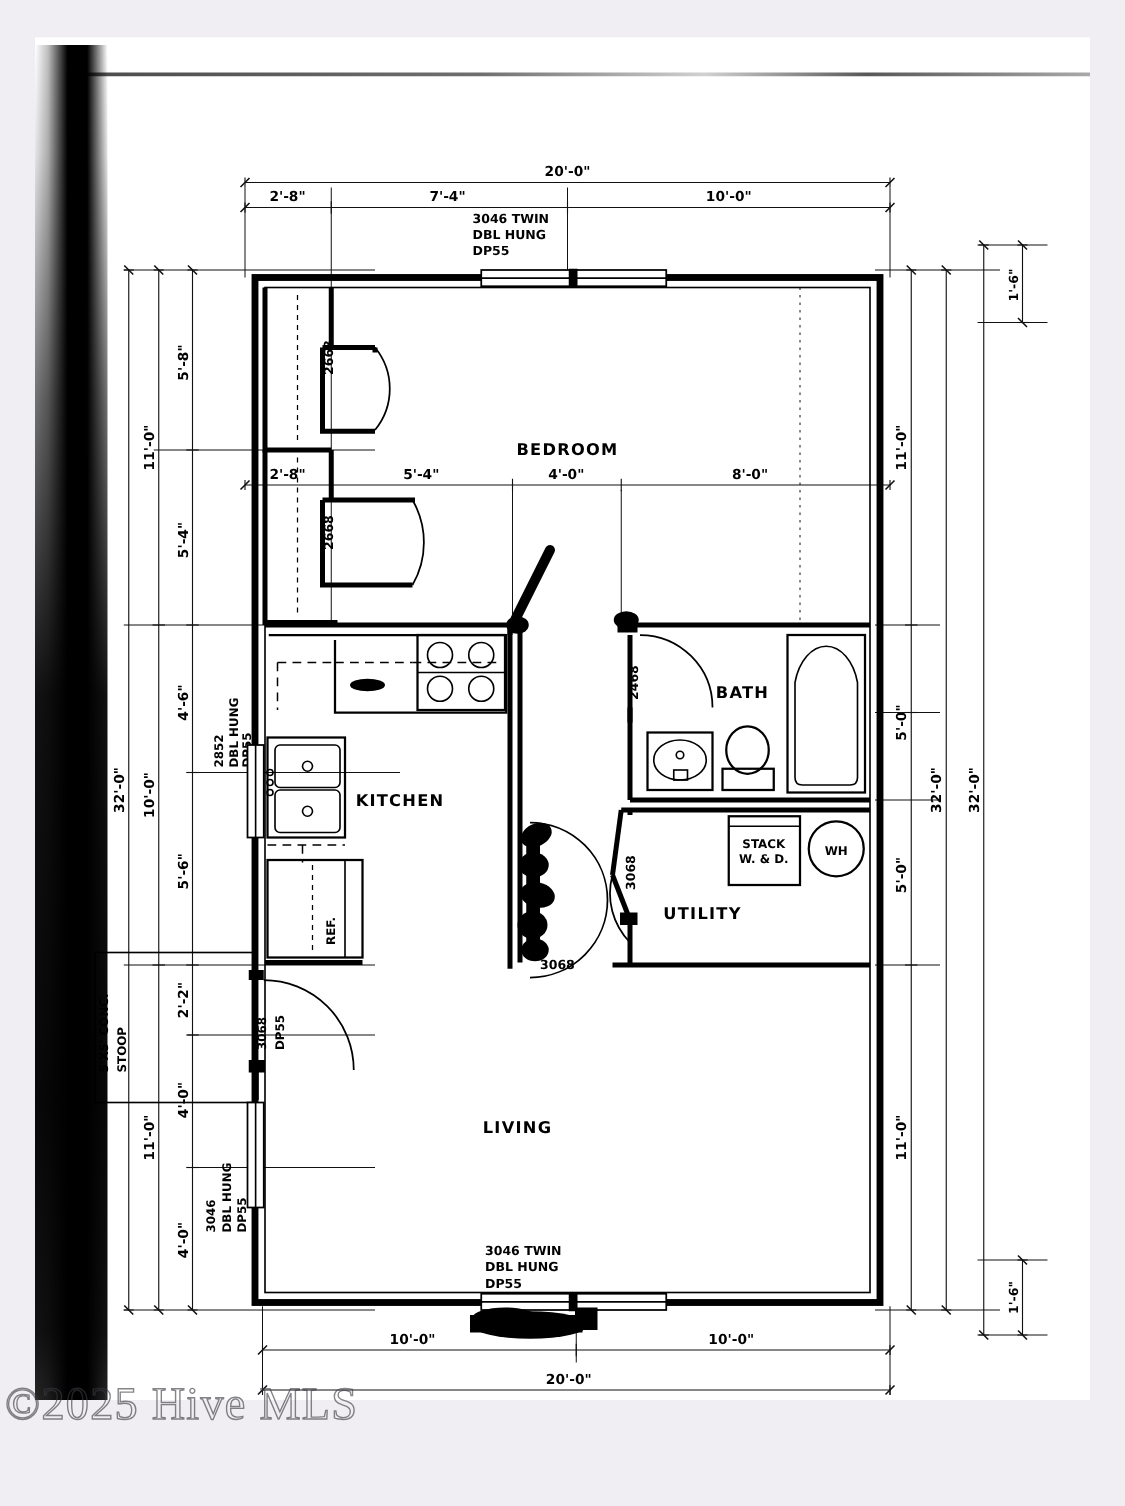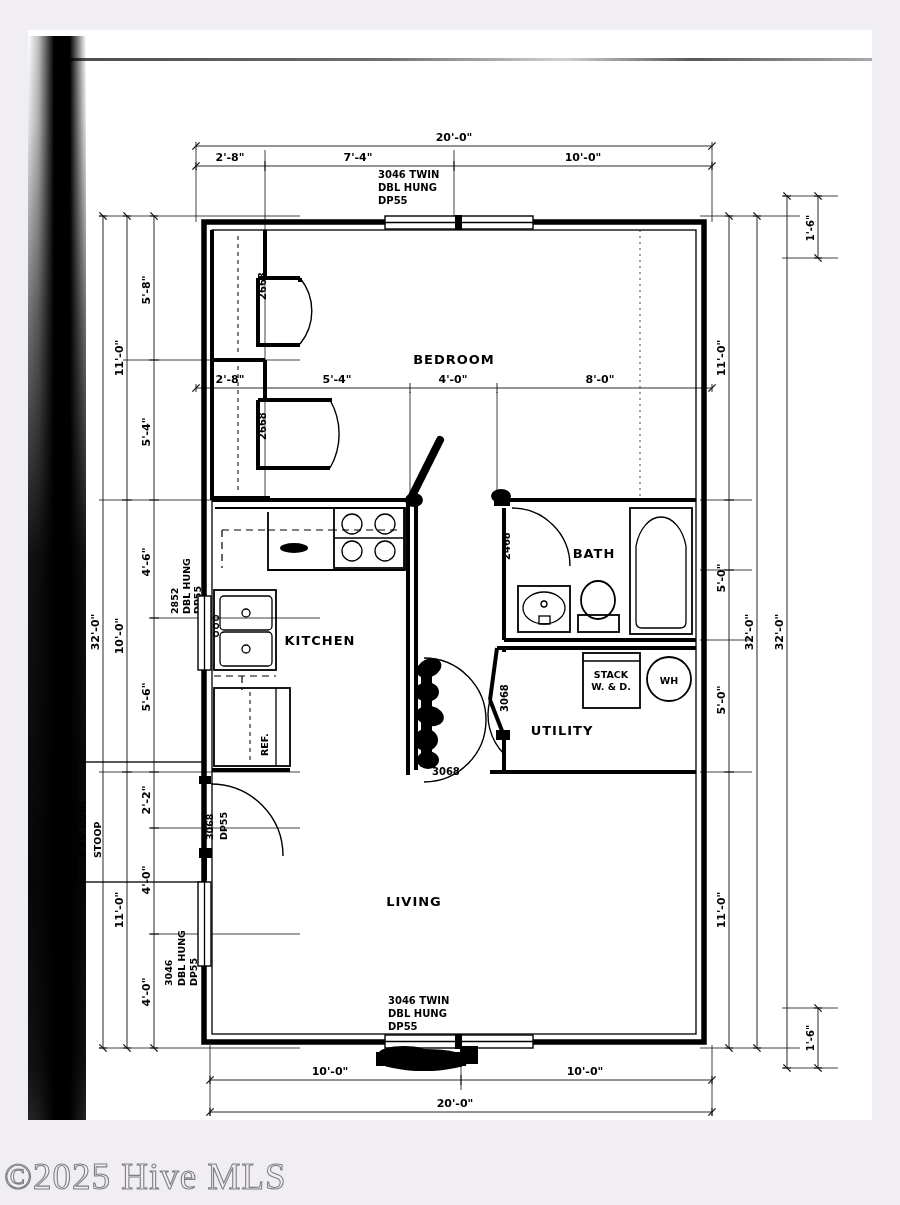--- a/index.html
+++ b/index.html
@@ -29,21 +29,21 @@
   }
   #scan-top-edge{
     position:absolute;left:60px;top:58px;width:812px;height:3px;
     background:linear-gradient(to right, #2b2b2b 0%, #555 40%, #c9c9c9 62%, #3a3a3a 78%, #9a9a9a 100%);
     opacity:.85;
   }
   #plan{
     position:absolute;left:0;top:0;width:900px;height:1205px;
   }
   .wm{
-    position:absolute;left:4px;top:1155px;
+    position:absolute;left:4px;top:1102px;
     font-family:"Liberation Serif", serif;
     font-size:37px;
     letter-spacing:1px;
     color:transparent;
     -webkit-text-stroke:1.1px #3a3a42;
     opacity:.62;
     white-space:nowrap;
     user-select:none;
   }
   svg text{

